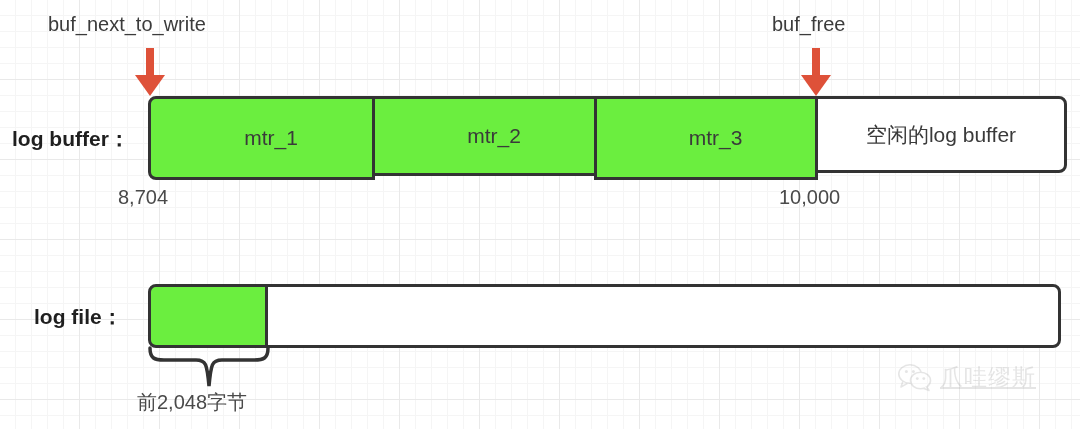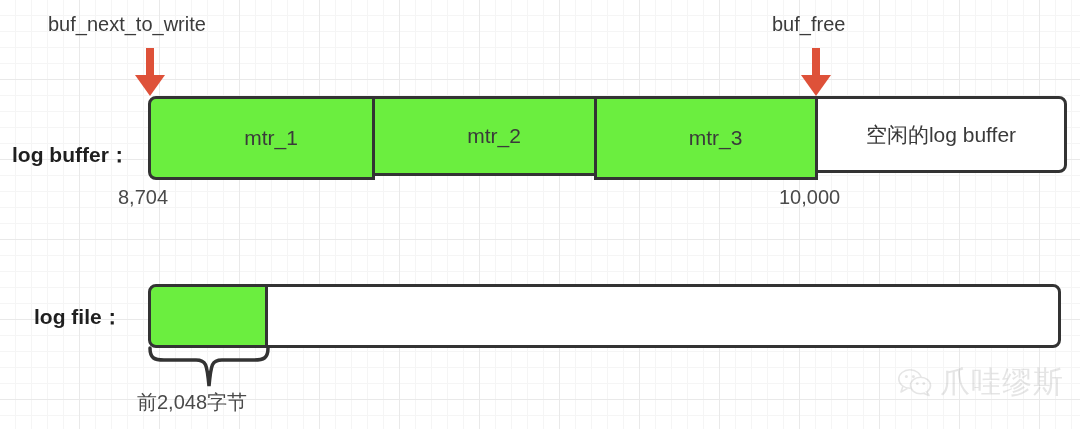--- a/index.html
+++ b/index.html
@@ -95,24 +95,25 @@
   
   .watermark {
     position: absolute;
     display: flex;
     align-items: center;
     gap: 8px;
     opacity: 0.22;
     pointer-events: none;
   }
   .watermark .wm-text {
-    font-size: 30px;
+    font-size: 23px;
     color: #8d8d8d;
     letter-spacing: 1px;
     white-space: nowrap;
+    text-decoration: underline;
   }
 
   svg { display: block; overflow: visible; }
 </style>
 </head>
 <body>
 
 <div id="canvas">
 
   <div class="lbl ptr-label" style="left:48px; top:14px;">buf_next_to_write</div>
@@ -122,21 +123,21 @@
   <div class="arrow" style="left:135px; top:48px; height:48px;">
     <div class="shaft" style="height:30px;"></div>
     <div class="head" style="top:27px;"></div>
   </div>
 
   <div class="arrow" style="left:801px; top:48px; height:48px;">
     <div class="shaft" style="height:30px;"></div>
     <div class="head" style="top:27px;"></div>
   </div>
 
-  <div class="lbl row-label" style="left:12px; top:144px;">log buffer：</div>
+  <div class="lbl row-label" style="left:12px; top:128px;">log buffer：</div>
 
   <div class="box green seam-right" style="left:148px; top:96px; width:227px; height:84px;">
     <span>mtr_1</span>
   </div>
 
   <div class="box green seam-left seam-right" style="left:372px; top:96px; width:225px; height:80px;">
     <span>mtr_2</span>
   </div>
 
   <div class="box green seam-left seam-right" style="left:594px; top:96px; width:224px; height:84px;">

